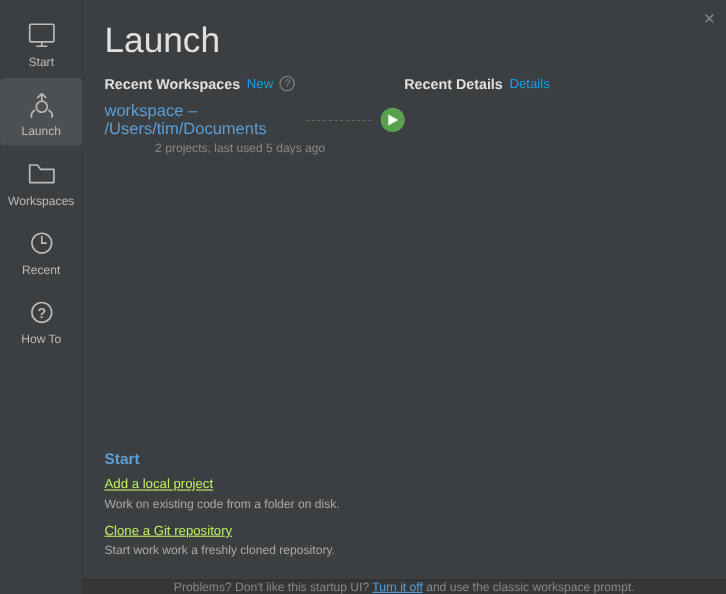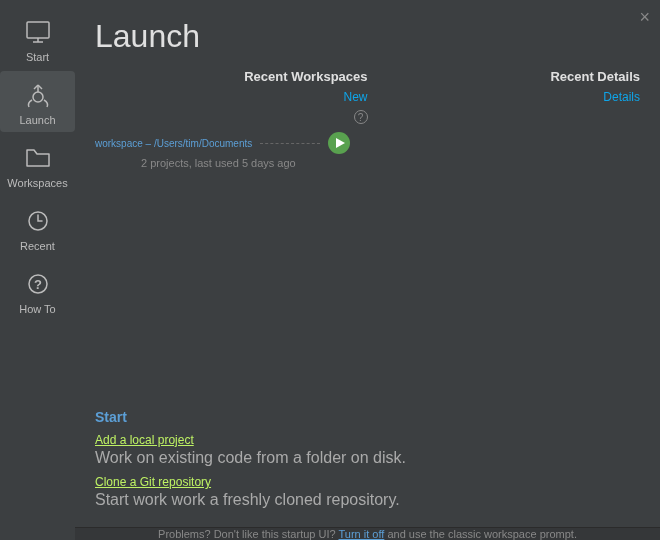--- a/index.html
+++ b/index.html
@@ -100,24 +100,23 @@
     }
     .col-left {
       flex: 1;
     }
     .col-right {
       flex: 1;
     }
 
     .section-header {
       display: flex;
-      align-items: flex-end;
+      align-items: flex-start;
       gap: 6px;
       margin-bottom: 8px;
-      flex-direction: column;
     }
     .section-title {
       color: #e0e0e0;
       font-size: 13px;
       font-weight: 600;
     }
     .section-link {
       color: #0ea5e9;
       font-size: 12px;
       text-decoration: none;
@@ -138,21 +137,21 @@
     }
 
     
     .workspace-row {
       display: flex;
       align-items: center;
       gap: 8px;
     }
     .workspace-link {
       color: #5c9fd6;
-      font-size: 10px;
+      font-size: 15px;
       text-decoration: none;
       cursor: pointer;
     }
 
     .dotted-line {
       flex: 0 0 auto;
       width: 60px;
       border-bottom: 1px dashed #666;
     }
 
@@ -203,21 +202,21 @@
     .action-link {
       color: #bef264;
       font-size: 12px;
       text-decoration: underline;
       cursor: pointer;
       display: block;
       margin-bottom: 2px;
     }
     .action-desc {
       color: #aaa;
-      font-size: 16px;
+      font-size: 11px;
     }
 
     
     .footer {
       background: #353739;
       padding: 0 20px;
       color: #888;
       font-size: 11px;
       text-align: center;
       border-top: 1px solid #2b2b2b;

